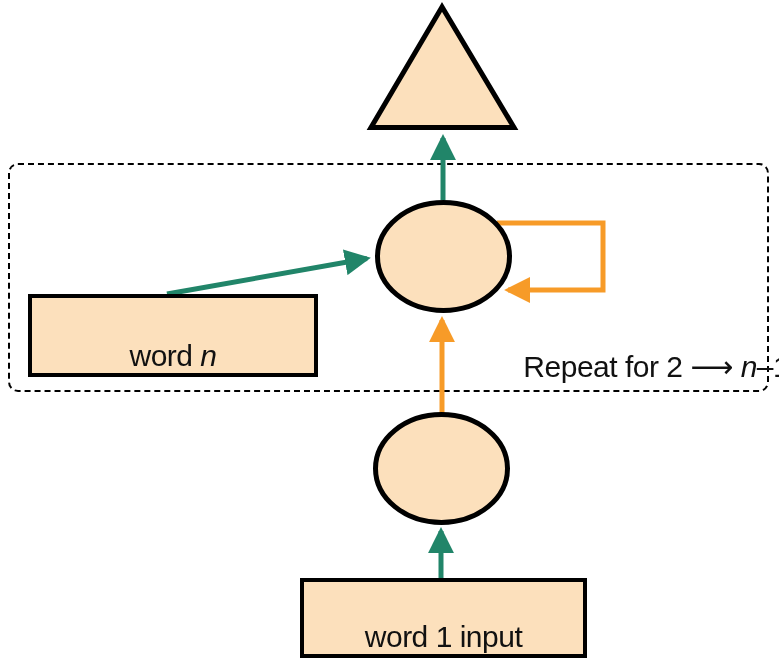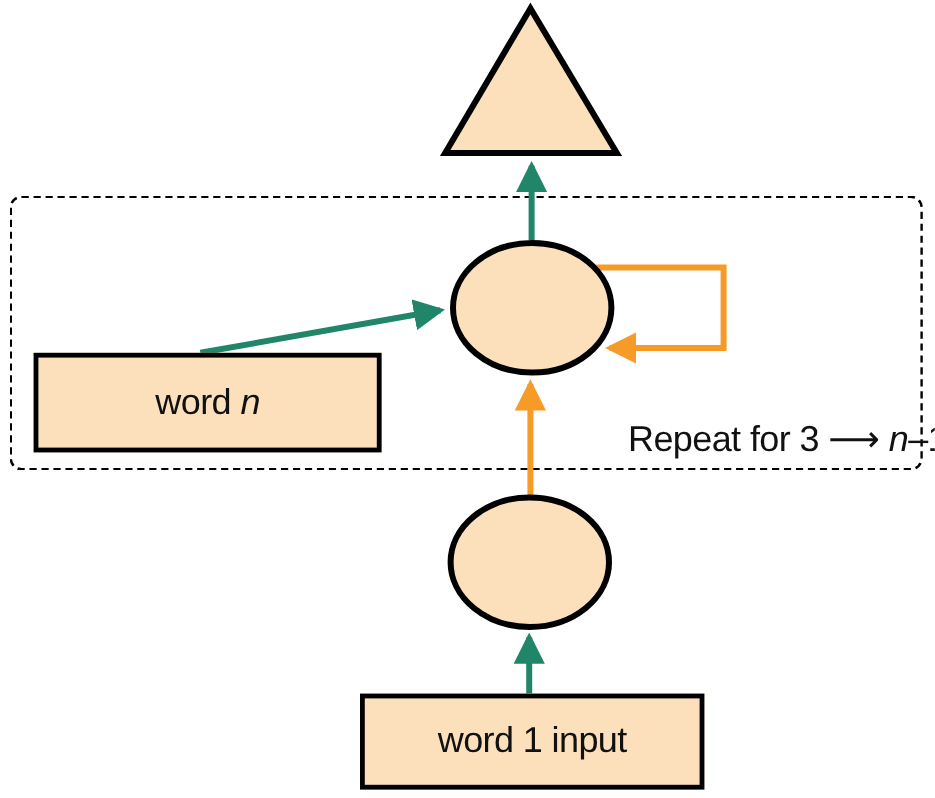--- a/index.html
+++ b/index.html
@@ -24,21 +24,21 @@
     border: 2.5px dashed var(--dashed-border, #000);
     border-radius: 10px;
     box-sizing: border-box;
   }
   .input-box {
     position: absolute;
     box-sizing: border-box;
     border: 4px solid var(--outline, #000);
     background: var(--node-fill, #fce0bc);
     display: flex;
-    align-items: center;
+    align-items: flex-end;
     justify-content: center;
     font-size: 30px;
     letter-spacing: -0.5px;
     white-space: pre;
   }
   .word-n { left: 28px; top: 294px; width: 290px; height: 83px; }
   .word-1 { left: 300px; top: 578px; width: 287px; height: 80px; }
   .var { font-style: italic; }
   .repeat-label {
     position: absolute;
@@ -83,16 +83,16 @@
 
   <div class="input-box word-n">
     <span>word </span><span class="var">n</span>
   </div>
 
   <div class="input-box word-1">
     <span>word 1 input</span>
   </div>
 
   <div class="repeat-label">
-    <span>Repeat for 3</span><span> ⟶ </span><span class="var">n</span><span>–1</span>
+    <span>Repeat for 2</span><span> ⟶ </span><span class="var">n</span><span>–1</span>
   </div>
 
 </div>
 
 </body></html>

